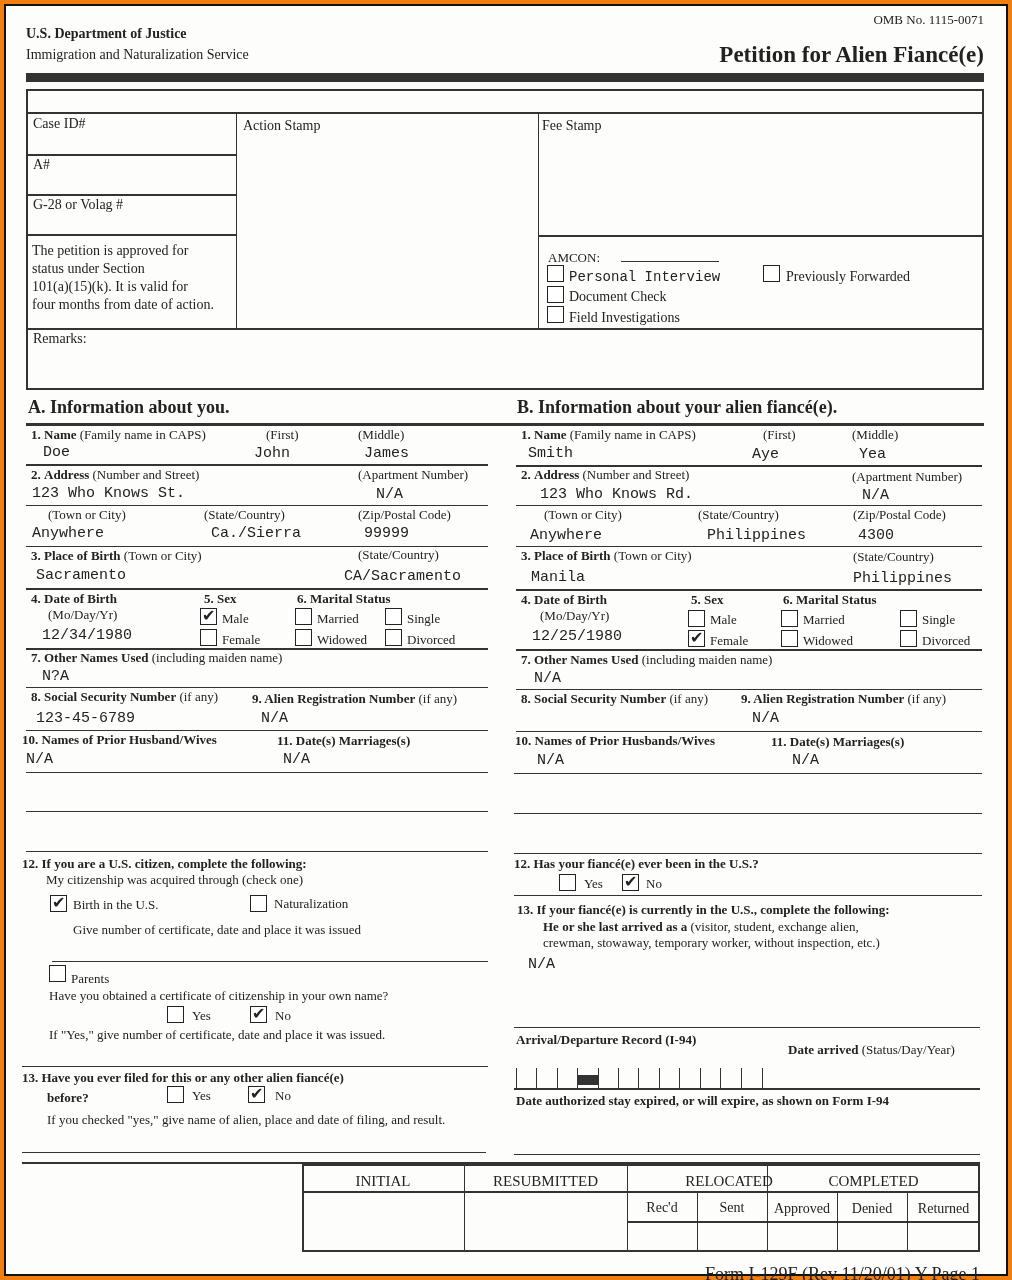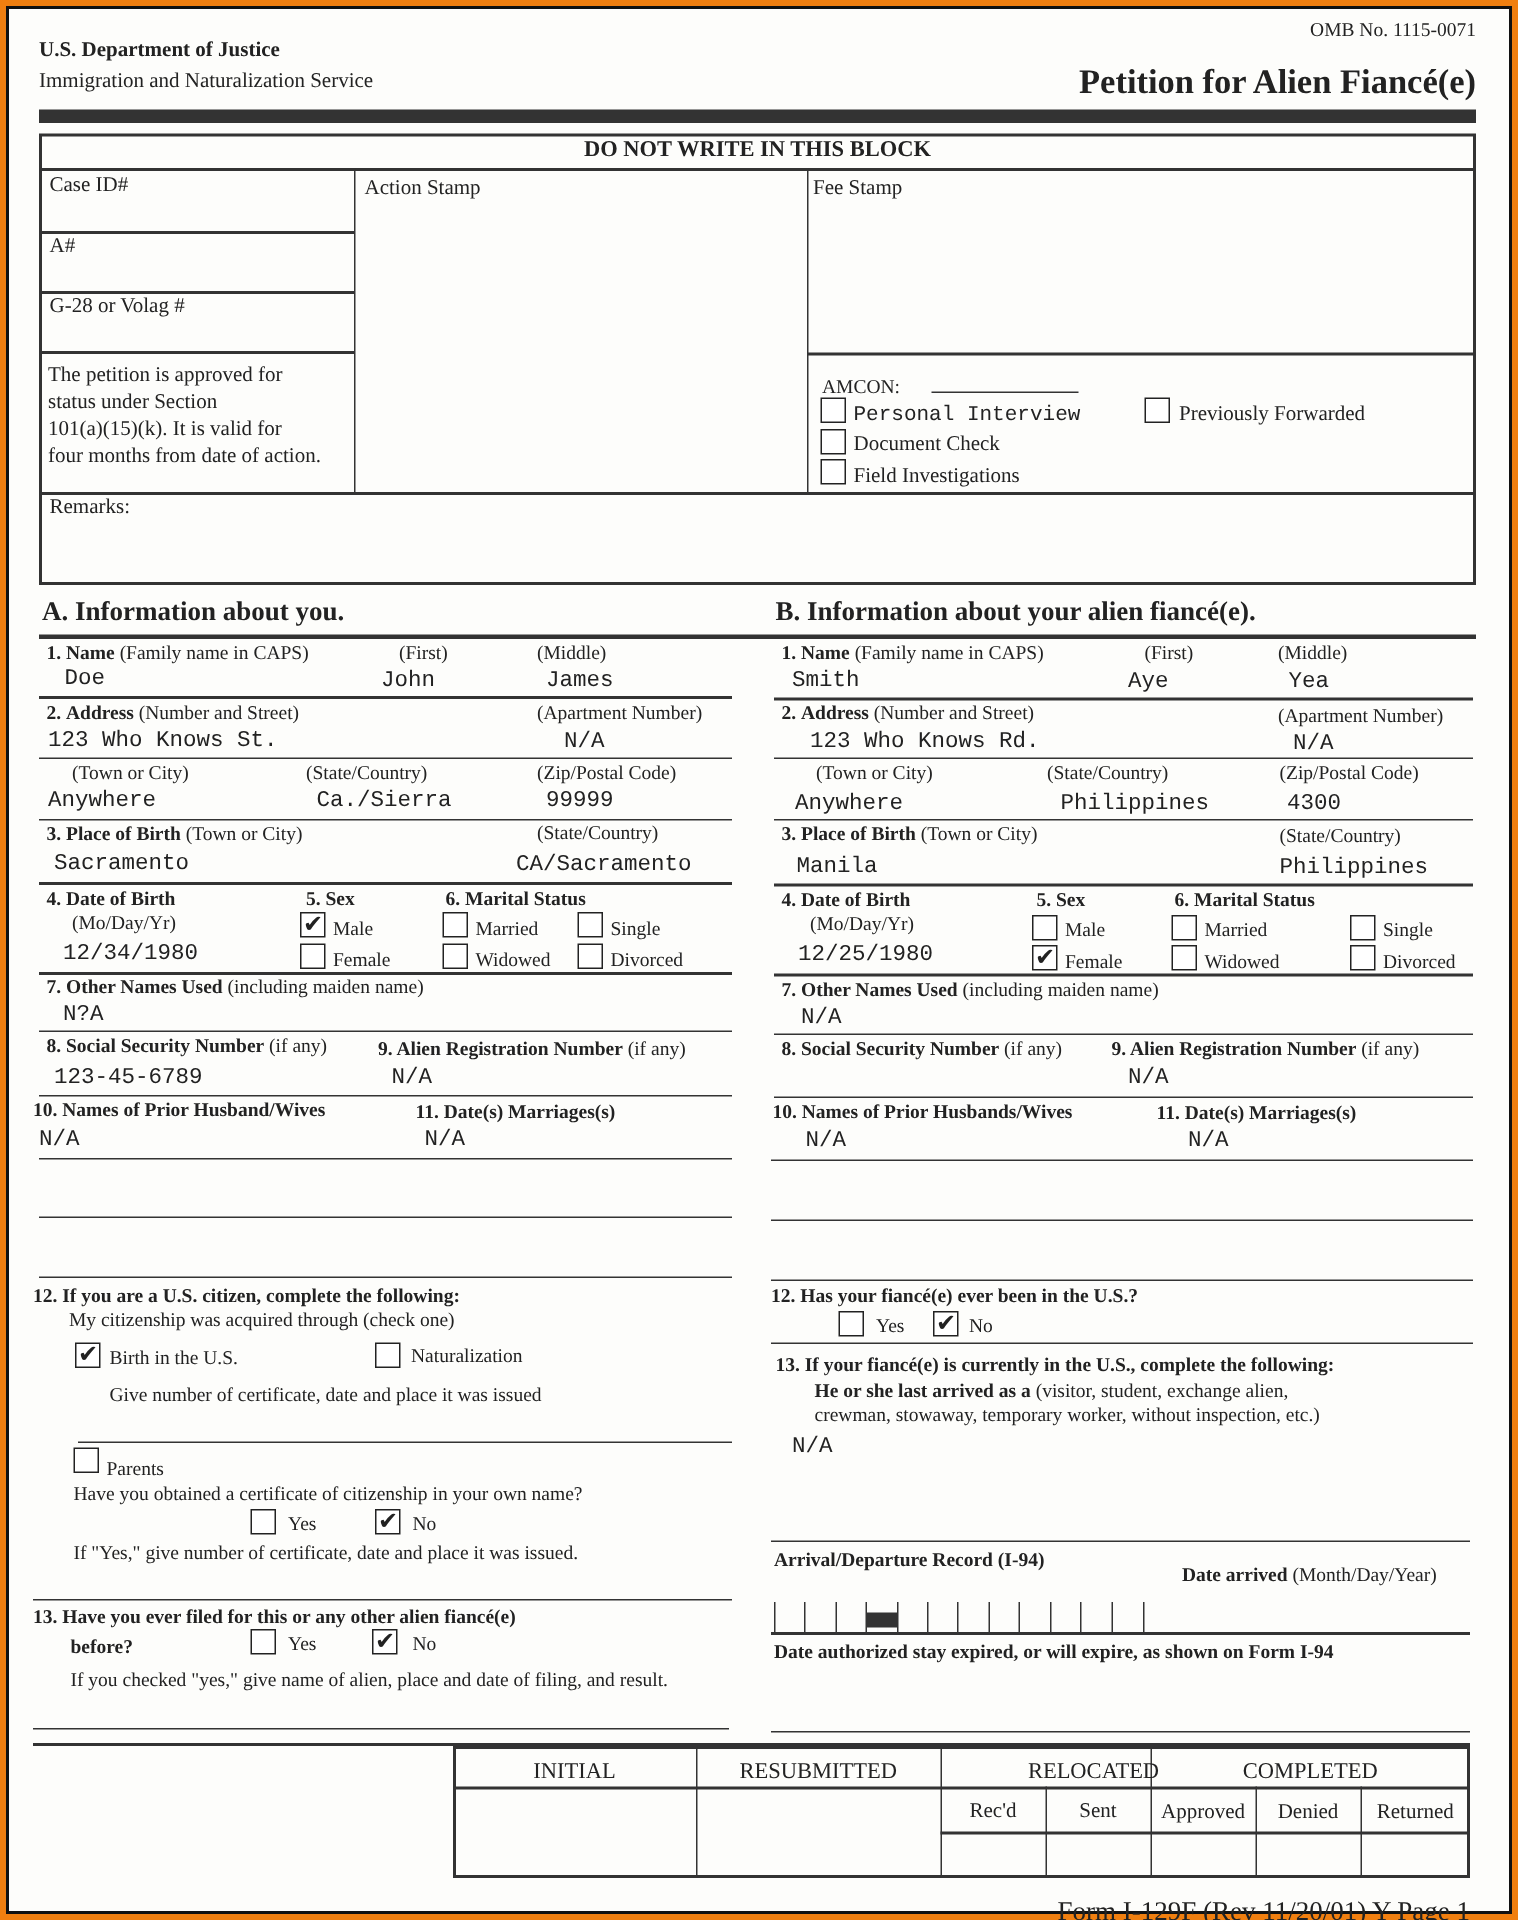--- a/index.html
+++ b/index.html
@@ -30,21 +30,20 @@
 
 <div class="page">
 
   <div class="abs b" style="left:26px;top:26px;font-size:14px;">U.S. Department of Justice</div>
   <div class="abs" style="left:26px;top:47px;font-size:14px;">Immigration and Naturalization Service</div>
   <div class="abs" style="right:28px;top:12px;font-size:13px;">OMB No. 1115-0071</div>
   <div class="abs b" style="right:28px;top:42px;font-size:23px;">Petition for Alien Fiancé(e)</div>
   <div class="abs" style="left:26px;top:73px;width:958px;height:9px;background:#333;"></div>
 
   <div class="box" style="left:26px;top:89px;width:958px;height:301px;"></div>
-  <div class="abs b" style="left:26px;top:92px;width:958px;text-align:center;font-size:15px;">DO NOT WRITE IN THIS BLOCK</div>
   <div class="hline" style="left:26px;top:112px;width:958px;"></div>
   <div class="vline" style="left:236px;top:112px;height:217px;"></div>
   <div class="vline" style="left:538px;top:112px;height:217px;"></div>
   <div class="hline" style="left:26px;top:154px;width:210px;"></div>
   <div class="hline" style="left:26px;top:194px;width:210px;"></div>
   <div class="hline" style="left:26px;top:234px;width:210px;"></div>
   <div class="hline" style="left:538px;top:235px;width:446px;"></div>
   <div class="hline" style="left:26px;top:328px;width:958px;"></div>
 
   <div class="abs cell-lbl" style="left:33px;top:116px;">Case ID#</div>
@@ -241,21 +240,21 @@
     <div class="abs lbl" style="left:646px;top:876px;">No</div>
     <div class="hline thin" style="left:514px;top:895px;width:468px;"></div>
 
     <div class="abs lbl b" style="left:517px;top:902px;">13.  If your fiancé(e) is currently in the U.S., complete the following:</div>
     <div class="abs lbl" style="left:543px;top:919px;"><b>He or she last arrived as a</b> <span>(visitor, student, exchange alien,</span></div>
     <div class="abs lbl" style="left:543px;top:935px;">crewman, stowaway, temporary worker, without inspection, etc.)</div>
     <div class="abs mono" style="left:528px;top:956px;">N/A</div>
     <div class="hline thin" style="left:514px;top:1027px;width:466px;"></div>
 
     <div class="abs lbl b" style="left:516px;top:1032px;">Arrival/Departure Record (I-94)</div>
-    <div class="abs lbl" style="left:788px;top:1042px;"><b>Date arrived</b> <span>(Month/Day/Year)</span></div>
+    <div class="abs lbl" style="left:788px;top:1042px;"><b>Date arrived</b> <span>(Status/Day/Year)</span></div>
     <div>
       <div class="vline" style="left:516px;top:1068px;height:20px;"></div>
       <div class="vline" style="left:536px;top:1068px;height:20px;"></div>
       <div class="vline" style="left:557px;top:1068px;height:20px;"></div>
       <div class="vline" style="left:577px;top:1068px;height:20px;"></div>
       <div class="abs" style="left:578px;top:1075px;width:20px;height:10px;background:#333;"></div>
       <div class="vline" style="left:598px;top:1068px;height:20px;"></div>
       <div class="vline" style="left:618px;top:1068px;height:20px;"></div>
       <div class="vline" style="left:638px;top:1068px;height:20px;"></div>
       <div class="vline" style="left:659px;top:1068px;height:20px;"></div>

